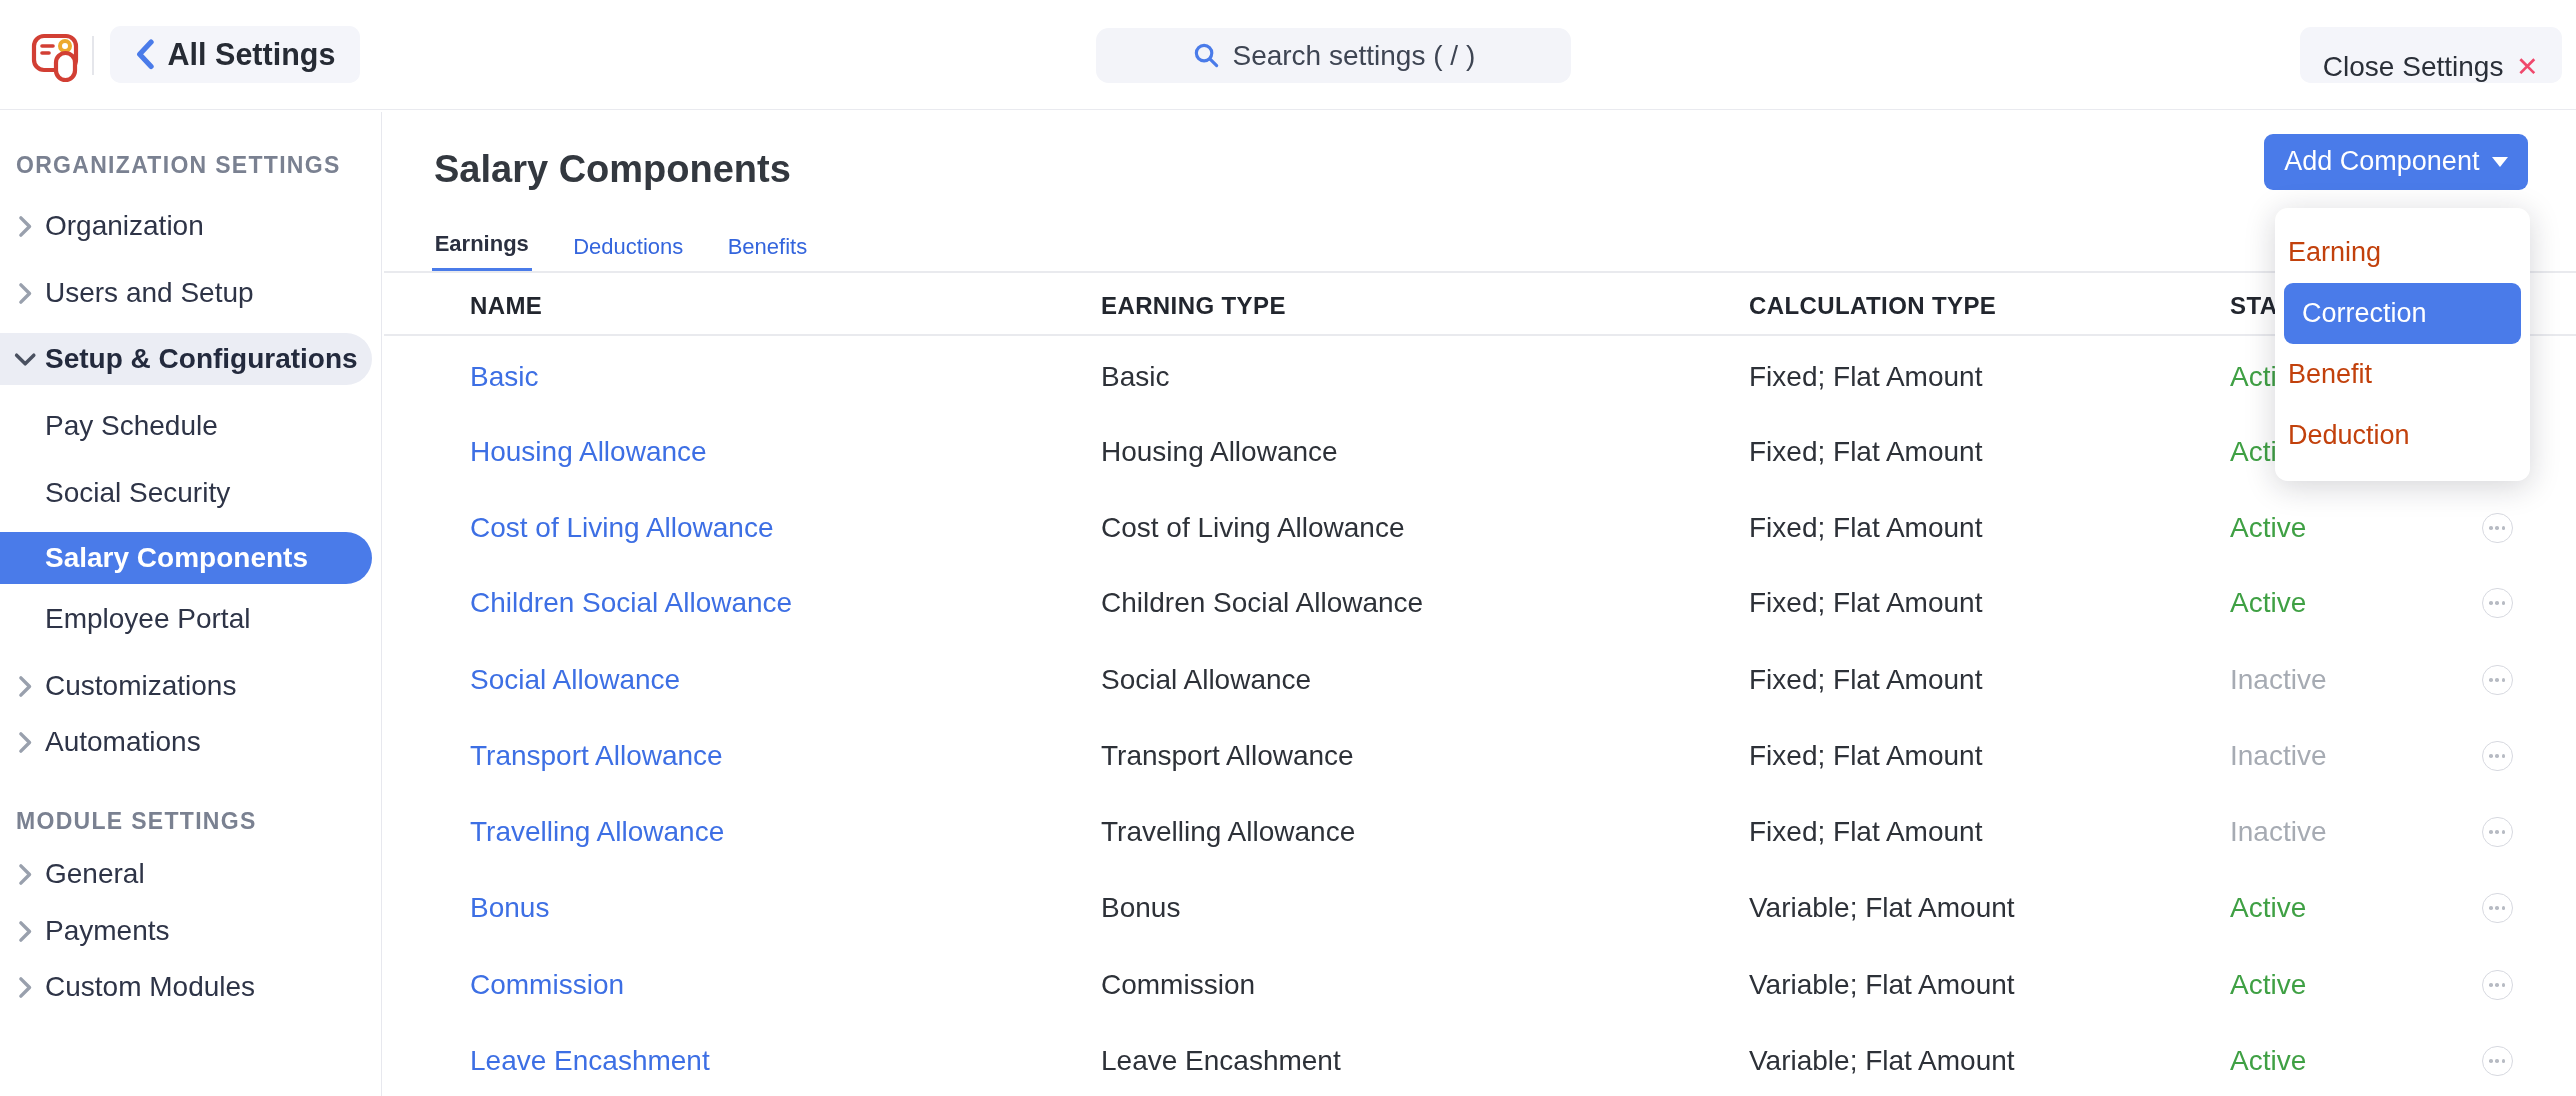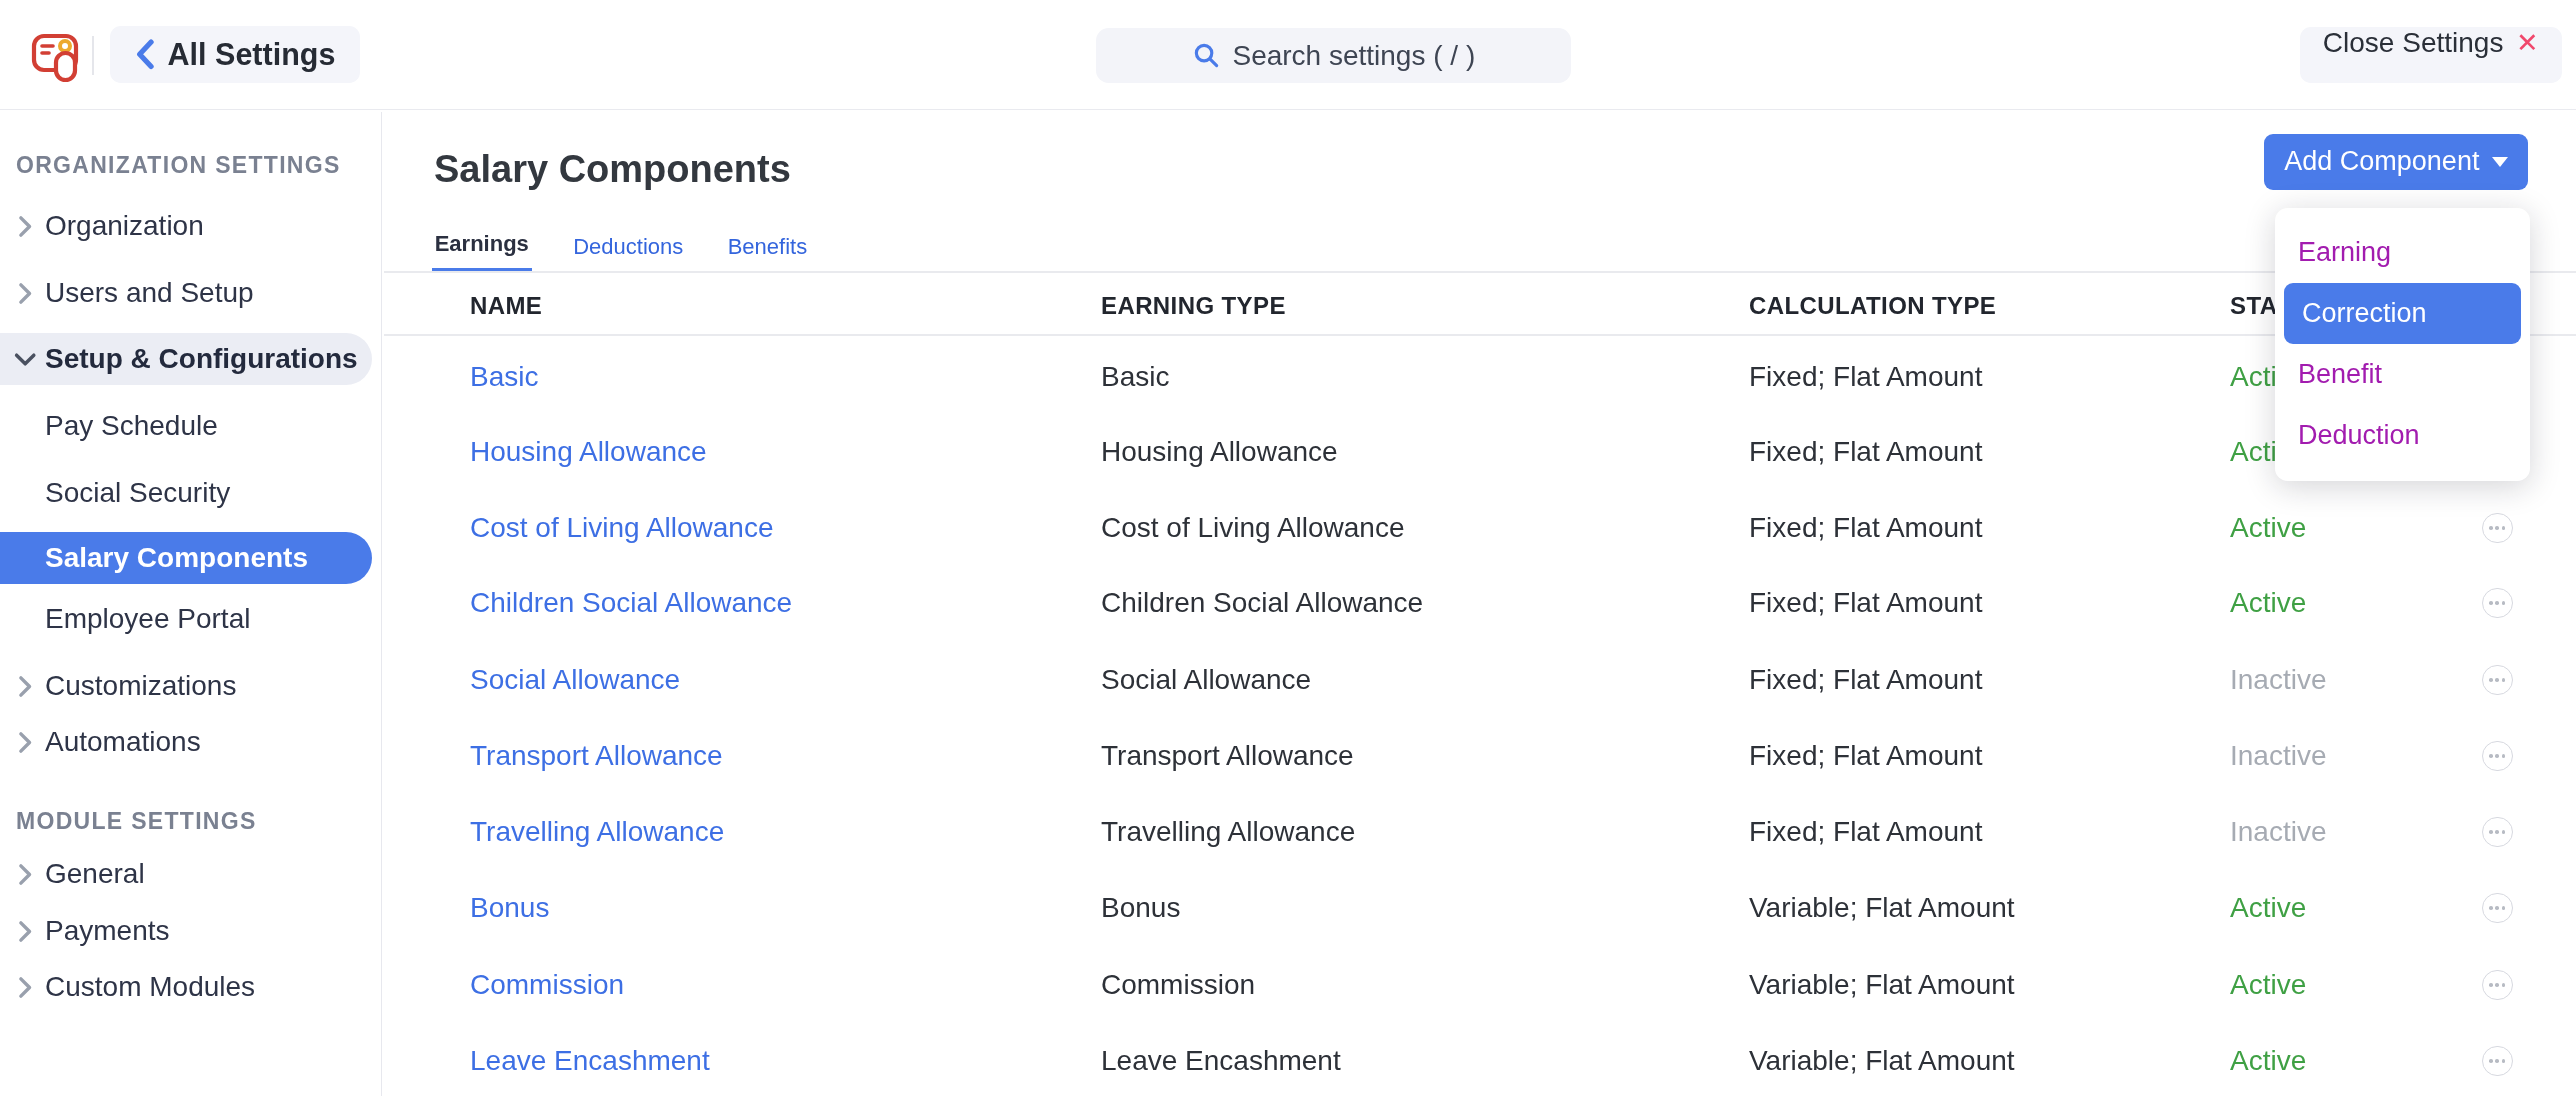--- a/index.html
+++ b/index.html
@@ -12,21 +12,21 @@
   .logo { position:absolute; left:27px; top:27px; width:56px; height:56px; cursor:pointer; }
   .tb-divider { position:absolute; left:92px; top:36px; width:1.8px; height:39px; background:#e5e6eb; }
   .back-pill { position:absolute; left:110px; top:26px; height:57px; background:#f4f5fa;
     border-radius:10.8px; display:flex; align-items:center; gap:12.6px; padding:0 25px; cursor:pointer; }
   .back-pill .bk-label { font-size:30.5px; font-weight:700; color:#262b34; }
   .chev-left { display:flex; color:#4a7be9; }
   .search-pill { position:absolute; left:1096px; top:28px; width:475px; height:55px; background:#f3f4f9;
     border-radius:12.6px; display:flex; align-items:center; justify-content:center; gap:11.7px; cursor:text; }
   .search-pill .s-text { font-size:28px; color:#3e4553; }
   .close-pill { position:absolute; right:14.4px; top:27px; height:56px; background:#f4f5fa;
-    border-radius:10.8px; display:flex; align-items:flex-start; gap:12.6px; padding:0 23px; cursor:pointer; }
+    border-radius:10.8px; display:flex; align-items:flex-end; gap:12.6px; padding:0 23px; cursor:pointer; }
   .close-pill .cl-label { font-size:28px; color:#2a2f38; }
   .close-pill .cl-x { font-size:27px; font-weight:700; color:#f0486c; }
 
   
   .sidebar { position:absolute; left:0; top:112px; width:382px; height:985px; background:#fff;
     border-right:1.8px solid #e7e8ee; z-index:5; }
   .sb-header { position:absolute; left:16px; height:27px; line-height:27px; font-size:23px; font-weight:700;
     letter-spacing:1.3px; color:#7a8191; }
   .sb-item { position:absolute; left:0; width:372px; height:52px; display:flex; align-items:center;
     cursor:pointer; }
@@ -64,22 +64,22 @@
   .st-active { color:#3fa044; }
   .st-inactive { color:#a6abb3; }
   .more { position:absolute; left:2098px; top:11.7px; width:30.5px; height:30.5px; border:1.8px solid #d7d9e0;
     border-radius:50%; display:flex; align-items:center; justify-content:center; gap:2.7px; cursor:pointer;
     background:#fff0; }
   .more i { width:3.6px; height:3.6px; border-radius:50%; background:#b7bbc3; }
 
   
   .dropdown { position:absolute; left:1891px; top:96px; width:255px; padding:14.4px 0; background:#fff;
     border-radius:12.6px; box-shadow:0 5.4px 30.5px rgba(20,24,40,.18); z-index:20; }
-  .dd-item { height:61px; display:flex; align-items:center; padding-left:23px; font-size:27px;
-    color:#a21caf; cursor:pointer; }
+  .dd-item { height:61px; display:flex; align-items:center; padding-left:13px; font-size:27px;
+    color:#c2410c; cursor:pointer; }
   .dd-item.dd-active { margin:0 9px; padding-left:18px; background:#4a7be9; border-radius:9px;
     color:#fff; font-weight:500; }
 </style>
 </head>
 <body>
 
 <div class="topbar">
   <div class="logo">
     <svg viewBox="0 0 56 56" width="56" height="56">
       <rect x="7" y="9" width="42" height="34" rx="10" fill="none" stroke="#d23f34" stroke-width="4.2"></rect>

